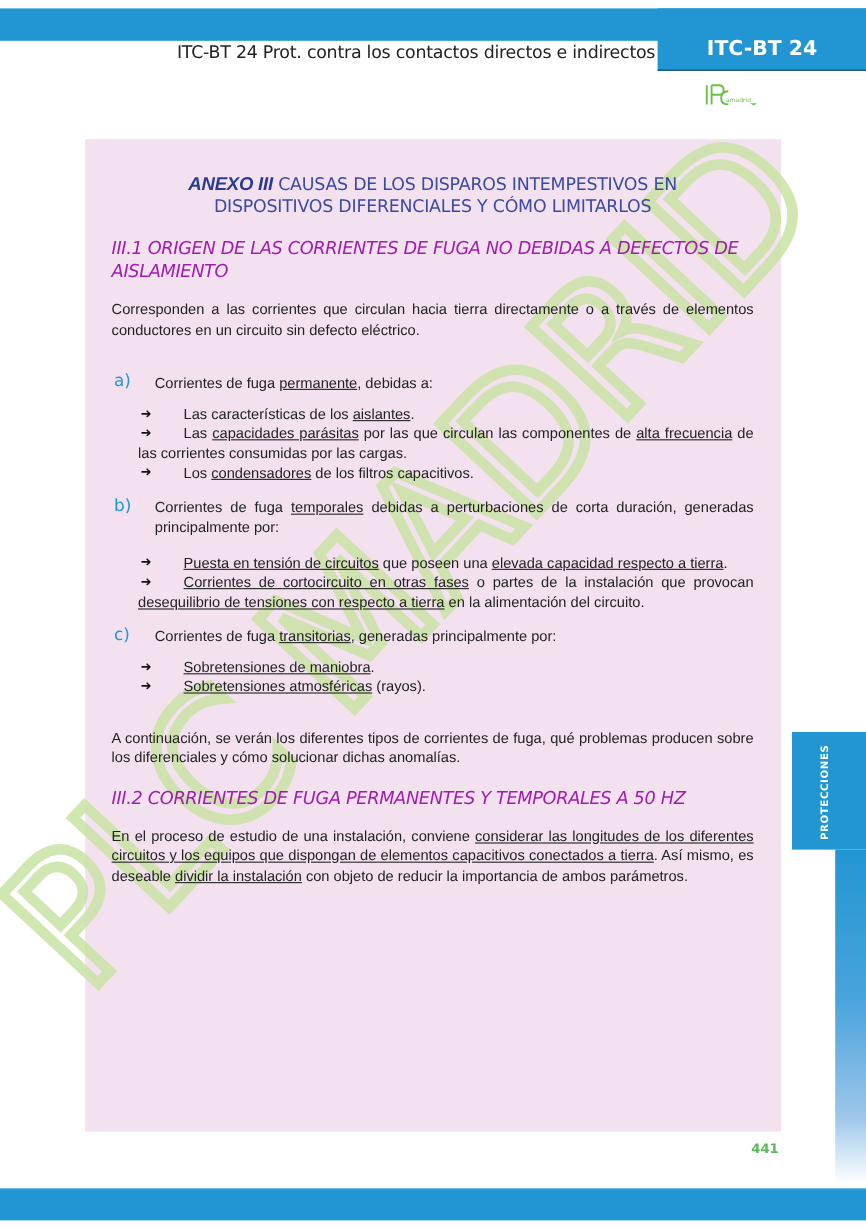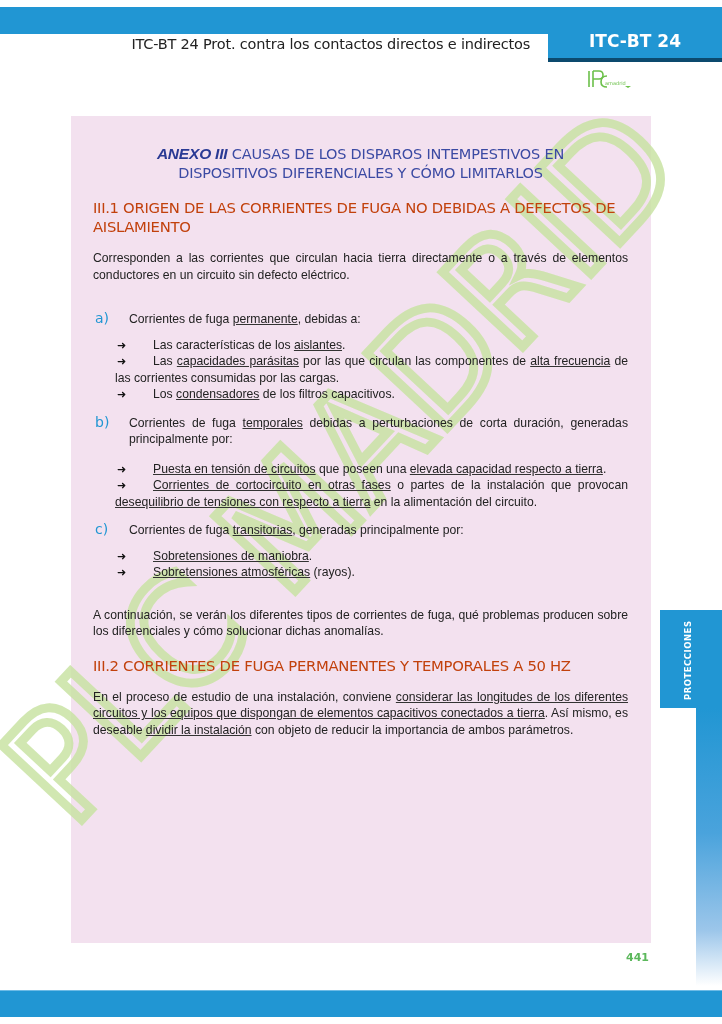--- a/index.html
+++ b/index.html
@@ -1,35 +1,35 @@
 <!DOCTYPE html>
 <html><head>
 <meta charset="utf-8">
 <style>
   html, body { margin:0; padding:0; }
   body { width:722px; height:1024px; position:relative; background:#ffffff; overflow:hidden;
          font-family:"Liberation Sans", sans-serif; }
   .top-band { position:absolute; left:0; top:7px; width:722px; height:27px; background:#2196d3; }
   .header-title { position:absolute; left:0; top:36px; width:530px; text-align:right;
-                  font-family:"DejaVu Sans", sans-serif; font-size:14.5px; color:#222; letter-spacing:-0.2px; }
+                  font-family:"DejaVu Sans", sans-serif; font-size:14.5px; color:#222; letter-spacing:-0.2px;padding-left:16px; }
   .header-box { position:absolute; left:548px; top:7px; width:174px; height:51px; background:#2196d3;
-                border-bottom:4px solid #0c4a6e; }
+                border-bottom:1px solid #0c4a6e; }
   .header-box span { position:absolute; left:0; right:0; top:24px; text-align:center; color:#fff;
                      font-family:"DejaVu Sans", sans-serif; font-weight:bold; font-size:17px; }
   .logo { position:absolute; left:585px; top:68px; width:50px; height:22px; }
   .panel { position:absolute; left:71px; top:116px; width:580px; height:827px; background:#f3e1ef; }
   .watermark { position:absolute; left:0; top:0; width:722px; height:1024px; pointer-events:none; }
   .content { position:absolute; left:93px; top:144px; width:535px; color:#222; font-size:12.2px; line-height:16.5px; }
   .title { text-align:center; color:#3b4aa3; font-family:"DejaVu Sans", sans-serif; font-size:14.5px;
            line-height:19px; margin:0 0 15px 0; letter-spacing:-0.2px; }
   .title b { font-family:"Liberation Sans", sans-serif; font-style:italic; font-weight:bold; color:#2a3a94; font-size:15.5px; }
   p { margin:0; text-align:justify; }
   u { text-decoration:underline; text-decoration-color:#333; }
-  .sec { color:#c2410c; font-family:"DejaVu Sans", sans-serif; font-size:14.8px; line-height:19px;
-         margin:14px 0 14px 0; letter-spacing:-0.3px; }
+  .sec { color:#a21caf; font-family:"DejaVu Sans", sans-serif; font-size:14.8px; line-height:19px;
+         margin:14px 0 14px 0; letter-spacing:-0.3px;font-style:italic; }
   .gap { height:14px; }
   .li { position:relative; padding-left:36px; }
   .li .mk { position:absolute; left:2px; top:-1px; color:#2196d3; font-family:"DejaVu Sans", sans-serif; font-size:14px; }
   .ar { position:relative; padding-left:60px; }
   .ar .arrow { position:absolute; left:24px; top:0; font-size:11px; color:#111; }
   .ar2 { position:relative; padding-left:22px; text-indent:38px; }
   .ar2 .arrow { position:absolute; left:24px; top:0; text-indent:0; font-size:11px; color:#111; }
   .side-tab { position:absolute; left:660px; top:610px; width:62px; height:98px; background:#2196d3; }
   .side-tab span { position:absolute; left:23px; top:90px; transform-origin:0 0; transform:rotate(-90deg);
                    color:#fff; font-family:"DejaVu Sans", sans-serif; font-weight:bold; font-size:8.5px; letter-spacing:0.5px; white-space:nowrap; }

